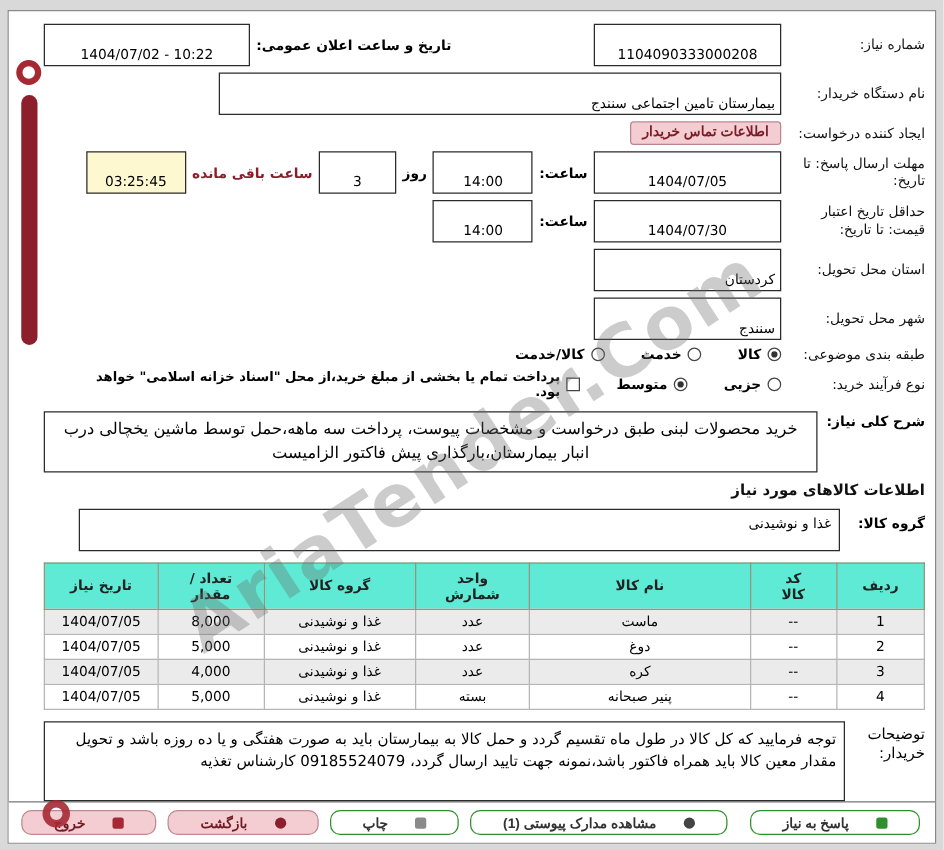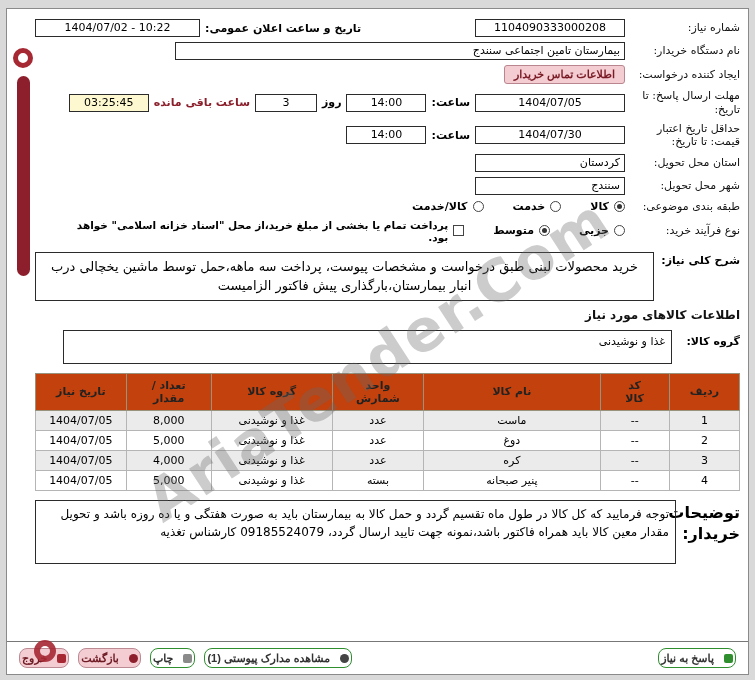--- a/index.html
+++ b/index.html
@@ -9,21 +9,21 @@
   .container { position:absolute; top:8px; left:6px; right:6px; bottom:5px;
     background:#fff; border:1px solid #8a8a8a; display:flex; flex-direction:column; direction:rtl; }
   .titlebar { height:23px; background:#7a1c26; color:#fff; font-size:12px; font-weight:bold;
     display:flex; align-items:center; padding:0 10px; flex-shrink:0; }
   .content { flex:1; padding:10px 8px 0 28px; position:relative; }
 
   .frow { display:flex; align-items:center; margin-bottom:5px; gap:5px; font-size:11px; }
   .flabel { width:110px; font-weight:normal; flex-shrink:0; line-height:1.25; text-align:right; color:#111; }
   .ilabel { font-weight:bold; white-space:nowrap; }
   .box { border:1px solid #2b2b2b; background:#fff; height:18px; line-height:16px;
-    padding:0 4px; font-size:11px; white-space:nowrap; overflow:hidden; }
+    padding:16px 4px; font-size:11px; white-space:nowrap; overflow:hidden; }
   .num { direction:ltr; text-align:center; }
   .rtxt { text-align:right; }
   .spacer { flex:1; }
   .w150{width:150px} .w165{width:165px} .w80{width:80px} .w60{width:62px}
   .w450{width:450px} .w385{width:385px}
   .yellow { background:#fdf8d0; }
   .remain-label { color:#8a1f2b; font-weight:bold; white-space:nowrap; }
 
   .btn-contact { background:#f4cdd3; border:1px solid #b9868f; color:#7a1c26; font-weight:bold;
     font-size:11px; height:19px; line-height:17px; padding:0 9px; border-radius:3px; cursor:pointer; white-space:nowrap;text-align:right; }
@@ -40,33 +40,33 @@
   .desc-box { flex:1; border:1px solid #2b2b2b; min-height:48px; font-size:13px;
     padding:4px 6px; line-height:1.5; text-align:center; }
 
   .section-title { font-weight:bold; font-size:12px; margin:4px 0 8px; color:#111; }
 
   .group-row { display:flex; gap:6px; margin-bottom:9px; align-items:flex-start; }
   .group-label { width:62px; font-weight:bold; font-size:11px; padding-top:5px; flex-shrink:0; }
   .group-box { flex:1; border:1px solid #2b2b2b; height:34px; font-size:11px; padding:4px 6px; margin-left:28px; }
 
   table { width:100%; border-collapse:collapse; font-size:11px; margin-bottom:9px; }
-  th { background:#c2410c; border:1px solid #97937d; font-weight:bold; padding:5px 20px; color:#222; }
+  th { background:#5eead4; border:1px solid #97937d; font-weight:bold; padding:5px 20px; color:#222; }
   td { border:1px solid #b5b5b5; padding:3px 4px; text-align:center; height:18px; background:#fff; }
   tbody tr:nth-child(odd) td { background:#ebebeb; }
 
   .notes-row { display:flex; gap:6px; align-items:flex-start; }
-  .notes-label { width:58px; font-weight:bold; font-size:16px; padding-top:3px; flex-shrink:0; line-height:1.3; }
+  .notes-label { width:58px; font-weight:normal; font-size:12px; padding-top:3px; flex-shrink:0; line-height:1.3; }
   .notes-box { flex:1; border:1px solid #2b2b2b; min-height:64px; font-size:12px;
     padding:4px 6px; line-height:1.55; text-align:right; }
 
   .footer { border-top:1px solid #777; height:33px; display:flex; align-items:center;
     gap:9px; padding:0 12px; flex-shrink:0; margin-top:auto; background:#fff; }
-  .fbtn { display:inline-flex; align-items:center; gap:10px; border-radius:8px; font-size:11px;
-    font-weight:bold; padding:2px 2px; height:20px; cursor:pointer; white-space:nowrap; }
+  .fbtn { display:inline-flex; align-items:center; gap:22px; border-radius:8px; font-size:11px;
+    font-weight:bold; padding:2px 25px; height:20px; cursor:pointer; white-space:nowrap; }
   .fbtn.pink { background:#f4cdd3; border:1px solid #bb8a93; color:#6f1b24; }
   .fbtn.green { background:#fff; border:1px solid #2f8f2f; color:#333; }
   .ic { width:9px; height:9px; display:inline-block; border-radius:2px; }
   .ic.red { background:#a62833; }
   .ic.maroon { background:#8d1f2c; border-radius:50%; }
   .ic.gray { background:#8a8a8a; }
   .ic.dark { background:#444; border-radius:50%; }
   .ic.grn { background:#2f8f2f; }
 
   .brand-strip { position:absolute; left:8px; top:48px; width:30px; display:flex;

